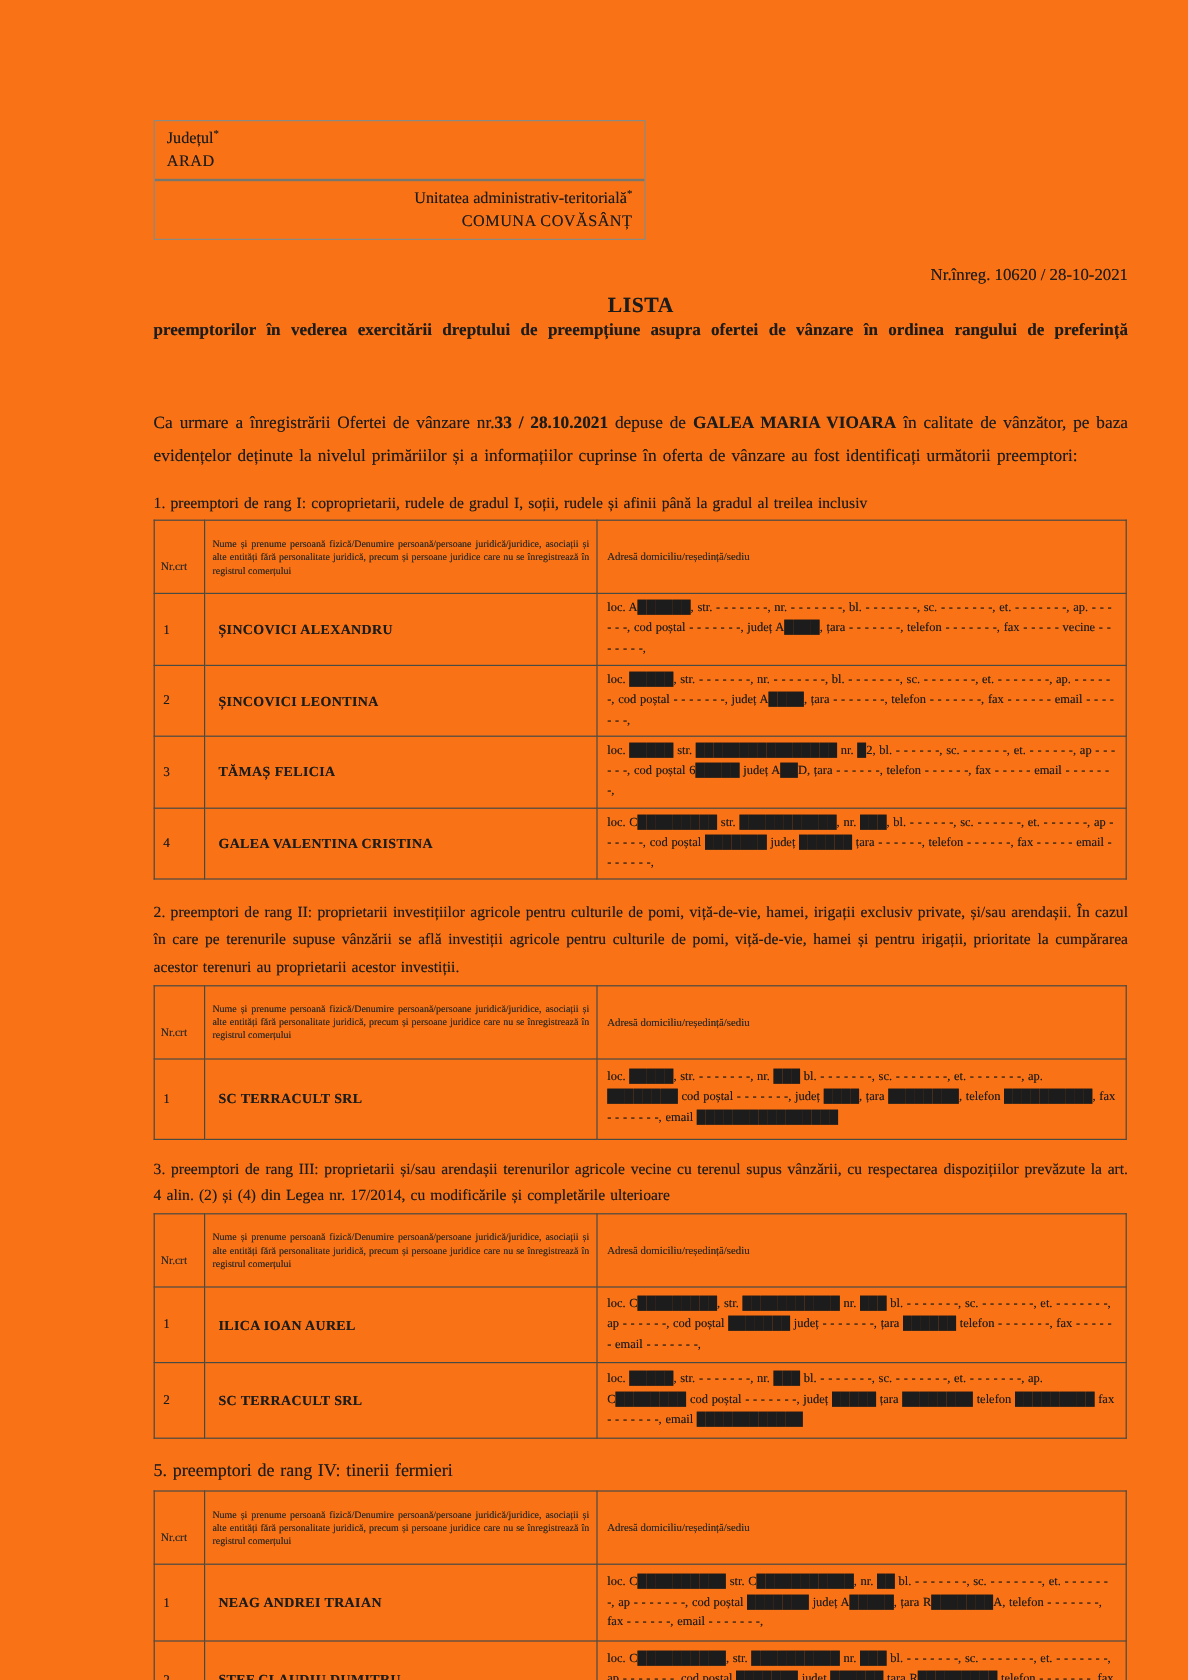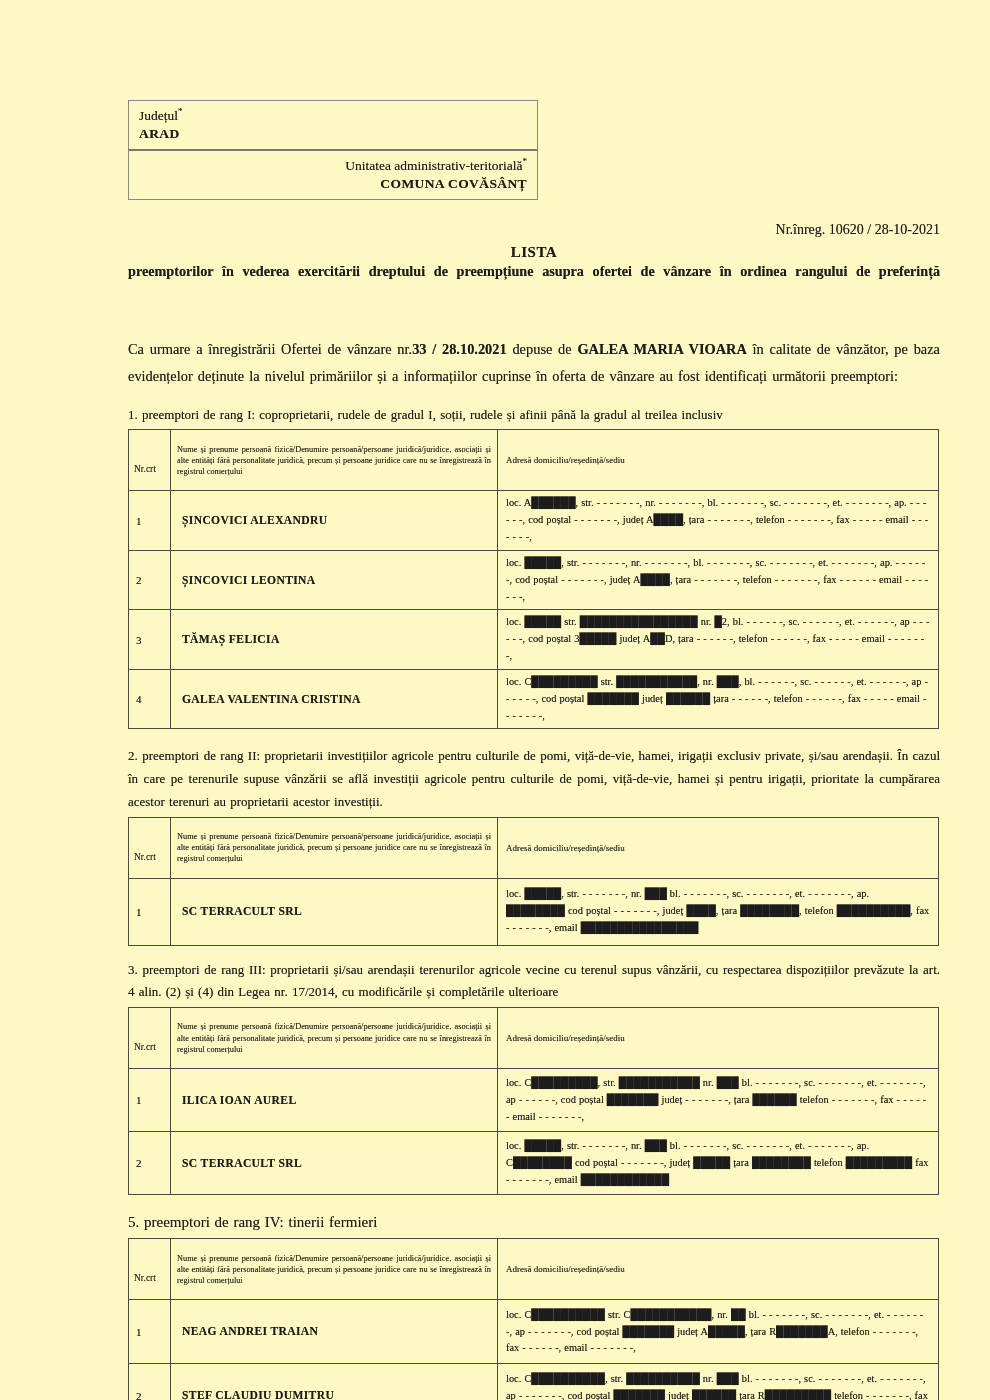--- a/index.html
+++ b/index.html
@@ -1,36 +1,36 @@
 <!DOCTYPE html>
 <html lang="ro"><head>
 <meta charset="utf-8">
 <style>
   html,body{margin:0;padding:0;background:#e8e8e8;}
   .sheet{
-    position:relative;width:990px;height:1400px;background:#fef9c3;
+    position:relative;width:990px;height:1400px;background:#f97316;
     font-family:"Liberation Serif","DejaVu Serif",serif;color:#1c1c1c;
     overflow:hidden;box-shadow:0 0 6px rgba(0,0,0,.2);
     text-shadow:0 0 .4px rgba(20,20,20,.55);
   }
   .content{position:absolute;left:128px;top:100px;width:812px;}
   
   .hdr-row{display:flex;width:100%;}
   .hdr-left{width:408px;border:1px solid #8a8a84;}
   .hdr-box{padding:4px 10px 6px 10px;font-size:13.5px;line-height:1.35;}
   .hdr-box + .hdr-box{border-top:2px solid #77776f;text-align:right;}
-  .hdr-box .val{font-weight:bold;letter-spacing:.4px;}
+  .hdr-box .val{font-weight:normal;letter-spacing:.4px;}
   .hdr-right{flex:1;border-top:1px dotted #9a9a92;border-bottom:1px dashed #9a9a92;
     display:flex;flex-direction:column;justify-content:center;align-items:center;
     font-size:13.5px;line-height:1.5;}
   sup{font-size:9px;}
   
   .nrinreg{margin-top:22px;text-align:right;font-size:14px;}
   
-  .title{margin-top:6px;text-align:center;font-weight:bold;font-size:15px;letter-spacing:.5px;}
+  .title{margin-top:6px;text-align:center;font-weight:bold;font-size:18px;letter-spacing:.5px;}
   .subtitle{margin-top:2px;text-align:justify;text-align-last:justify;font-weight:bold;font-size:14.2px;}
   
   .intro{margin-top:56px;font-size:14.4px;line-height:1.85;text-align:justify;word-spacing:1.5px;}
   .b{font-weight:bold;}
   .sec{font-size:13px;line-height:1.75;text-align:justify;word-spacing:1px;}
   .sec.single{text-align:left;}
   #sec1{margin-top:4px;}
   #sec2{margin-top:16px;}
   #sec3{margin-top:13px;}
   #sec4{margin-top:14px;font-size:15px;}
@@ -88,31 +88,31 @@
         </colgroup>
       <tbody>
           <tr class="h">
         <td class="h-nr">Nr.crt</td>
         <td class="h-name">Nume și prenume persoană fizică/Denumire persoană/persoane juridică/juridice, asociații și alte entități fără personalitate juridică, precum și persoane juridice care nu se înregistrează în registrul comerțului</td>
         <td class="h-addr">Adresă domiciliu/reședință/sediu</td>
       </tr>
       <tr class="r">
         <td class="nr">1</td>
         <td class="name">ȘINCOVICI ALEXANDRU</td>
-        <td class="addr">loc. A██████, str. - - - - - - -, nr. - - - - - - -, bl. - - - - - - -, sc. - - - - - - -, et. - - - - - - -, ap. - - - - - -, cod poștal - - - - - - -, județ A████, țara - - - - - - -, telefon - - - - - - -, fax - - - - - email - - - - - - -,</td>
+        <td class="addr">loc. A██████, str. - - - - - - -, nr. - - - - - - -, bl. - - - - - - -, sc. - - - - - - -, et. - - - - - - -, ap. - - - - - -, cod poștal - - - - - - -, județ A████, țara - - - - - - -, telefon - - - - - - -, fax - - - - - vecine - - - - - - -,</td>
       </tr>
       <tr class="r">
         <td class="nr">2</td>
         <td class="name">ȘINCOVICI LEONTINA</td>
         <td class="addr">loc. █████, str. - - - - - - -, nr. - - - - - - -, bl. - - - - - - -, sc. - - - - - - -, et. - - - - - - -, ap. - - - - - -, cod poștal - - - - - - -, județ A████, țara - - - - - - -, telefon - - - - - - -, fax - - - - - - email - - - - - - -,</td>
       </tr>
       <tr class="r">
         <td class="nr">3</td>
         <td class="name">TĂMAȘ FELICIA</td>
-        <td class="addr">loc. █████ str. ████████████████ nr. █2, bl. - - - - - -, sc. - - - - - -, et. - - - - - -, ap - - - - - -, cod poștal 3█████ județ A██D, țara - - - - - -, telefon - - - - - -, fax - - - - - email - - - - - - -,</td>
+        <td class="addr">loc. █████ str. ████████████████ nr. █2, bl. - - - - - -, sc. - - - - - -, et. - - - - - -, ap - - - - - -, cod poștal 6█████ județ A██D, țara - - - - - -, telefon - - - - - -, fax - - - - - email - - - - - - -,</td>
       </tr>
       <tr class="r">
         <td class="nr">4</td>
         <td class="name">GALEA VALENTINA CRISTINA</td>
         <td class="addr">loc. C█████████ str. ███████████, nr. ███, bl. - - - - - -, sc. - - - - - -, et. - - - - - -, ap - - - - - -, cod poștal ███████ județ ██████ țara - - - - - -, telefon - - - - - -, fax - - - - - email - - - - - - -,</td>
       </tr>
     </tbody>
       </table>
 
     <div class="sec" id="sec2">2. preemptori de rang II: proprietarii investițiilor agricole pentru culturile de pomi, viță-de-vie, hamei, irigații exclusiv private, și/sau arendașii. În cazul în care pe terenurile supuse vânzării se află investiții agricole pentru culturile de pomi, viță-de-vie, hamei și pentru irigații, prioritate la cumpărarea acestor terenuri au proprietarii acestor investiții.</div>

